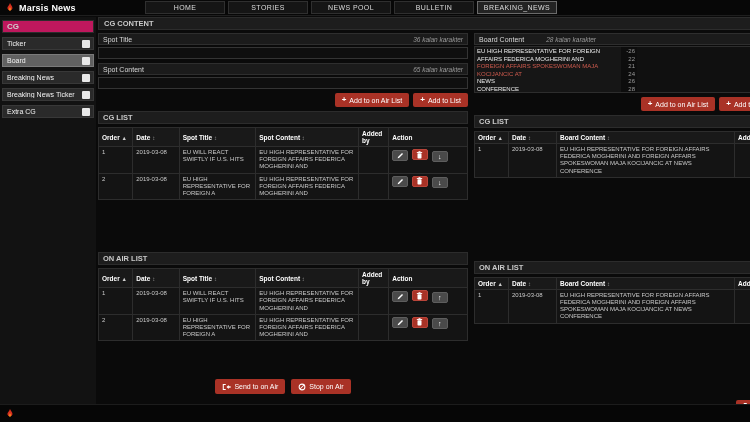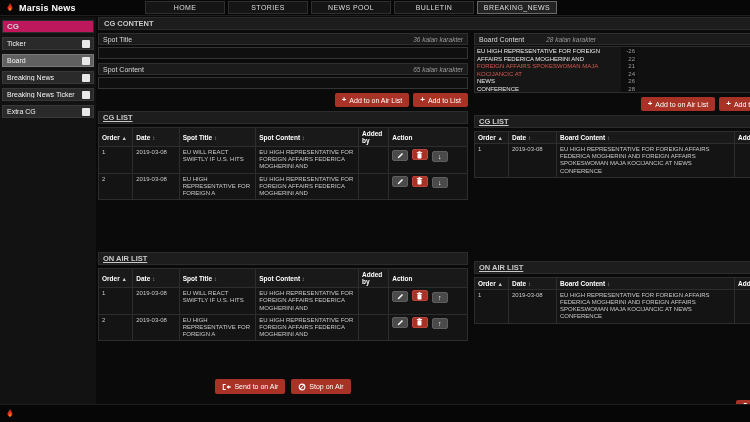--- a/index.html
+++ b/index.html
@@ -41,21 +41,21 @@
   .counter { font-size:6.5px; font-style:italic; color:#9a9a9a; }
   .bar-board { justify-content:flex-start; }
   .bar-board .counter { margin-left:22px; }
   .field { display:block; width:100%; height:12px; background:#0f0f0f; border:1px solid #343434;
     margin-top:2px; color:#ddd; font-size:7px; padding:0 3px; outline:none; }
   .btnrow { display:flex; justify-content:flex-end; gap:4px; margin-top:4px; height:14px; }
   .btn-red { display:inline-flex; align-items:center; gap:3px; background:#a93226; border:none;
     border-radius:2px; color:#fff; font-size:7px; padding:2px 7px; cursor:pointer; white-space:nowrap; }
   .btn-red .plus { font-weight:bold; font-size:8px; line-height:1; }
   .section-bar { height:13px; background:#1d1d1d; border:1px solid #2c2c2c; display:flex;
-    align-items:center; padding-left:4px; font-size:7.5px; font-weight:bold; color:#c9c9c9; margin-top:4px;text-decoration:underline; }
+    align-items:center; padding-left:4px; font-size:7.5px; font-weight:bold; color:#c9c9c9; margin-top:4px; }
   .gap-onair { margin-top:52px; }
   .gap-onair-r { margin-top:83px; }
   
   .tbl { width:100%; border-collapse:collapse; table-layout:fixed; margin-top:3px; background:#121212; }
   .tbl th { background:#191919; color:#fff; font-size:6.5px; font-weight:bold; text-align:left;
     padding:2px 3px; border:1px solid #2d2d2d; vertical-align:middle; }
   .tbl td { background:#141414; color:#c9c9c9; font-size:6px; padding:2px 3px;
     border:1px solid #2d2d2d; vertical-align:top; word-wrap:break-word; line-height:1.2; }
   .sa { color:#cfcfcf; font-size:5.5px; }
   .sb { color:#8a8a8a; font-size:6px; }

